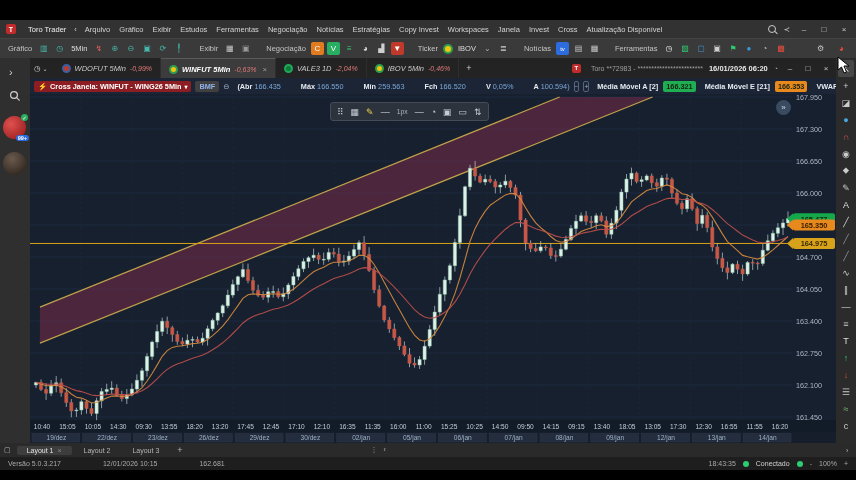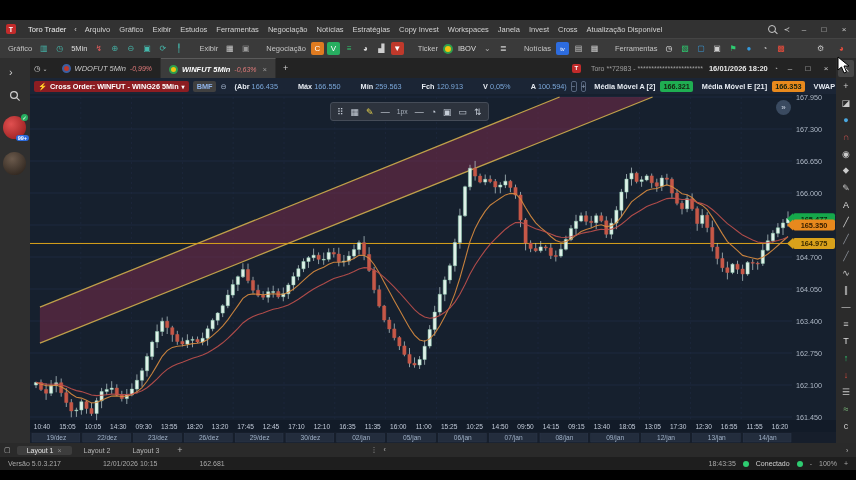--- a/index.html
+++ b/index.html
@@ -206,47 +206,57 @@
           <span class="flag" style="background: rgb(192, 57, 43); border: 2px solid rgb(59, 95, 160);"></span>
           <span>WDOFUT 5Min</span>
           <span class="pct" style="color: rgb(224, 122, 122);">-0,99%</span>
         </div>
         <div class="tab active">
           <span class="flag" style="background: rgb(241, 196, 15); border: 2px solid rgb(46, 158, 79);"></span>
           <span style="color: rgb(255, 255, 255); font-weight: bold;">WINFUT 5Min</span>
           <span class="pct" style="color: rgb(224, 122, 122);">-0,63%</span>
           <span class="x">×</span>
         </div>
+        <div class="tab">
+          <span class="flag" style="background: rgb(14, 122, 60); border: 2px solid rgb(31, 170, 89);"></span>
+          <span>VALE3 1D</span>
+          <span class="pct" style="color: rgb(224, 122, 122);">-2,04%</span>
+        </div>
+        <div class="tab">
+          <span class="flag" style="background: rgb(241, 196, 15); border: 2px solid rgb(46, 158, 79);"></span>
+          <span>IBOV 5Min</span>
+          <span class="pct" style="color: rgb(224, 122, 122);">-0,46%</span>
+        </div>
       </div>
   <span class="tab-add">+</span>
   <div class="tabrow-right">
     <span class="logo-sq" style="width:9px;height:9px;font-size:6px;">T</span>
     <span>Toro **72983 - ************************</span>
-    <span class="dt">16/01/2026 18:20</span>
+    <span class="dt">16/01/2026 06:20</span>
     <span>◔</span>
     <span class="win-btn">–</span>
     <span class="win-btn">□</span>
     <span class="win-btn">×</span>
   </div>
 </div>
 
 <div class="abs" id="infobar">
   <span class="cross-badge">
     <span>⚡</span>
-    <span>Cross Order: WINFUT - WING26 5Min</span>
+    <span>Cross Janela: WINFUT - WING26 5Min</span>
     <span style="font-size:6px;">▾</span>
   </span>
   <span class="bmf-badge">BMF</span>
   <span style="color:#9fb0c8;">⊖</span>
   <span class="dot" id="status-dot" style="background: rgb(46, 204, 113);"></span>
   <span id="ohlc" style="display:flex;gap:20px;">
         <span class="ohlc-pair"><b>(Abr</b> <span>166.435</span></span>
         <span class="ohlc-pair"><b>Máx</b> <span>166.550</span></span>
         <span class="ohlc-pair"><b>Mín</b> <span>259.563</span></span>
-        <span class="ohlc-pair"><b>Fch</b> <span>120.913</span></span>
+        <span class="ohlc-pair"><b>Fch</b> <span>166.520</span></span>
         <span class="ohlc-pair"><b>V</b> <span>0,05%</span></span>
         <span class="ohlc-pair"><b>A</b> <span>100.594)</span></span>
       </span>
   <span class="mini-btn">−</span>
   <span class="mini-btn">+</span>
   <span id="ma-list" style="display:flex;gap:5px;align-items:center;">
         <span class="ma-label">Média Móvel A [2]</span>
         <span class="ma-badge" style="background: rgb(31, 174, 82);">166.321</span>
         <span class="ma-label">Média Móvel E [21]</span>
         <span class="ma-badge" style="background: rgb(232, 137, 29);">166.353</span>

